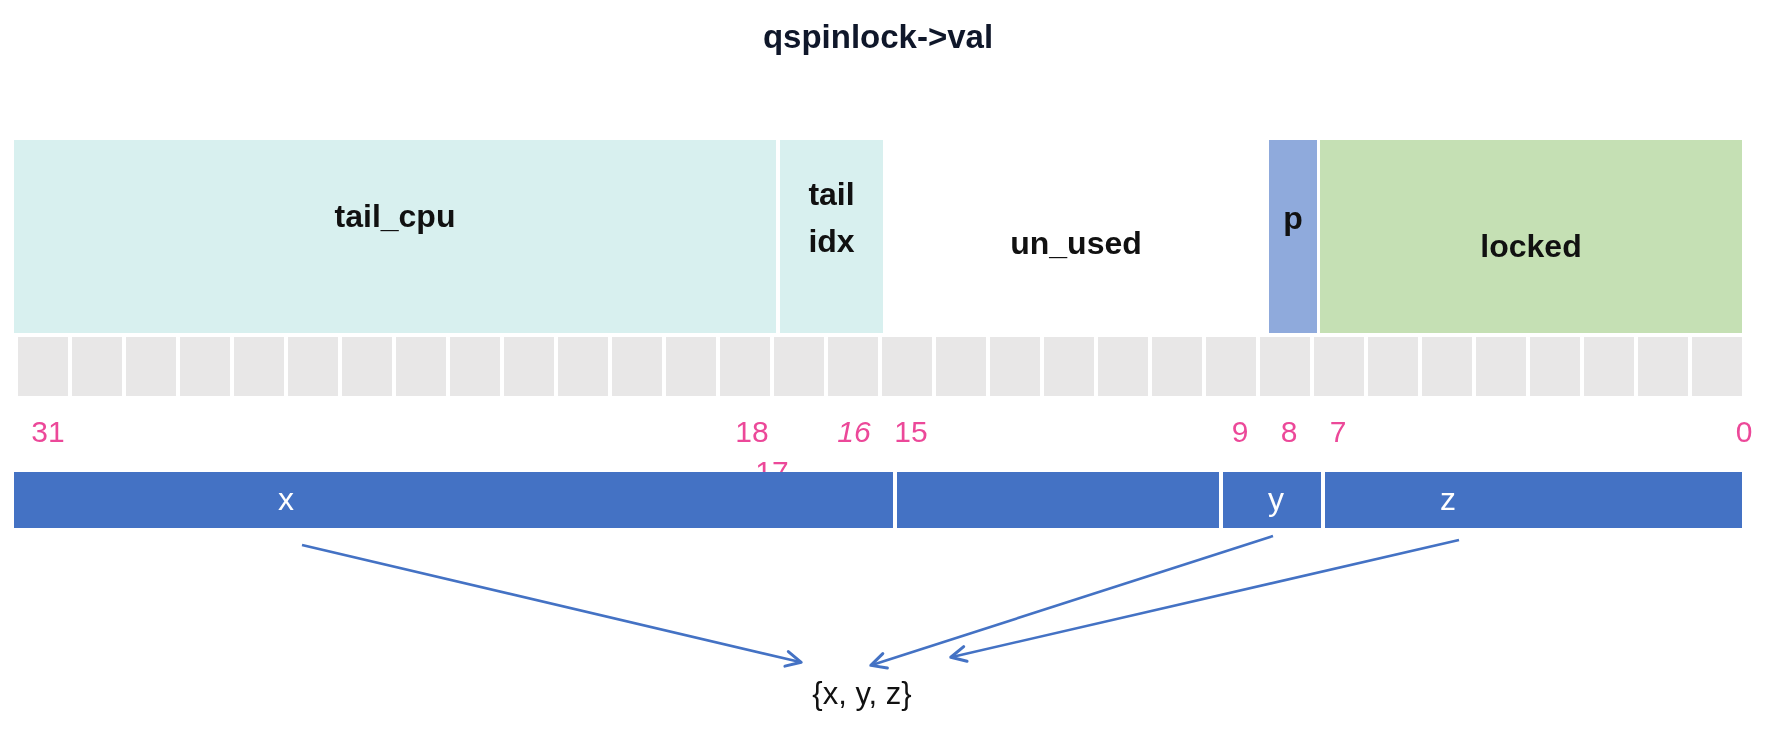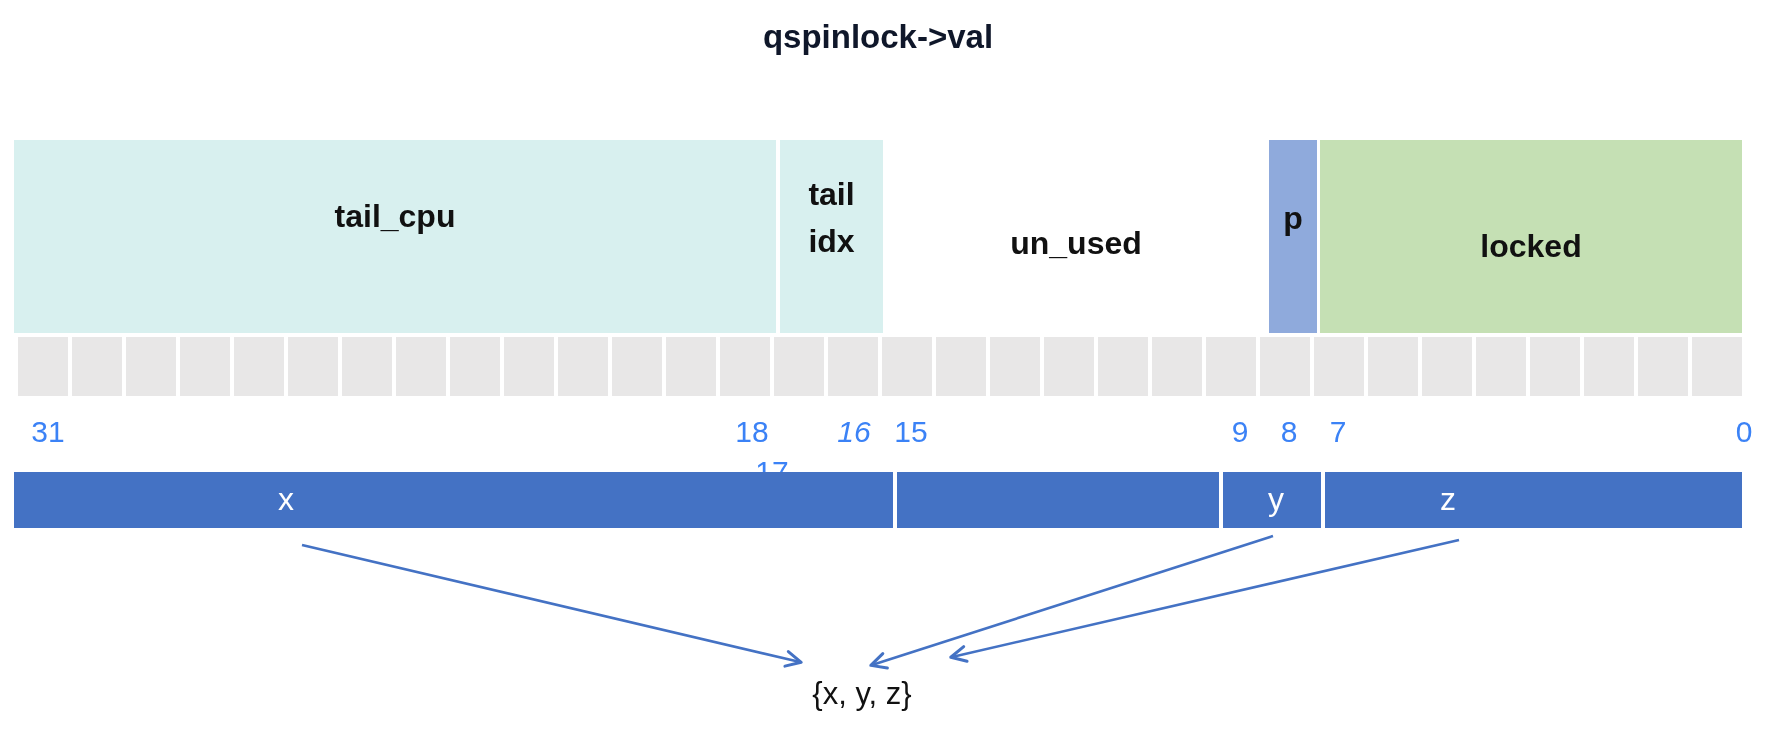--- a/index.html
+++ b/index.html
@@ -56,21 +56,21 @@
   .bitlabels{
     position:absolute;
     top:415px; left:0;
     width:1779px; height:40px;
   }
   .bitlabel{
     position:absolute;
     top:0;
     transform:translateX(-50%);
     font-size:30px;
-    color:#3b82f6;
+    color:#ec4899;
     white-space:nowrap;
   }
   
   .bar{
     position:absolute;
     top:472px; left:14px;
     width:1728px; height:56px;
   }
   .barsec{
     position:absolute;

